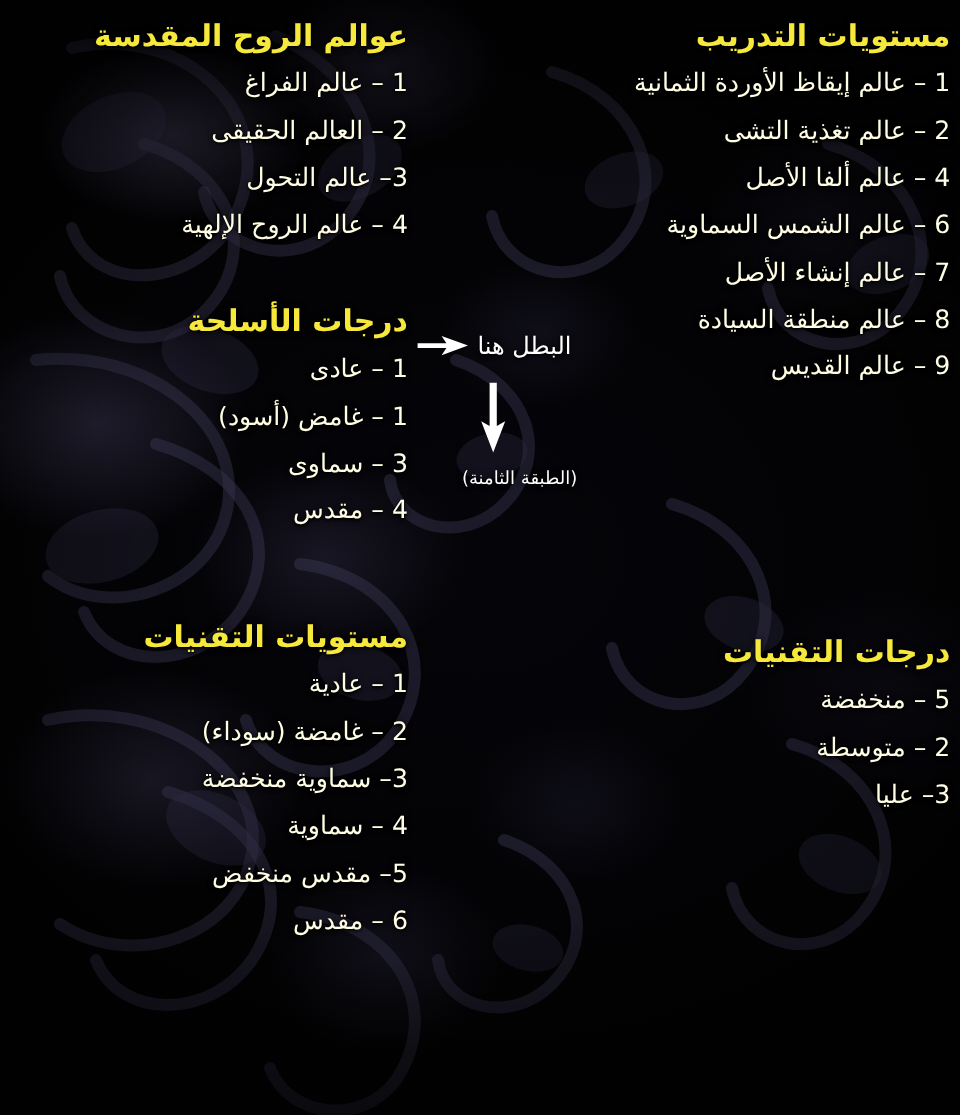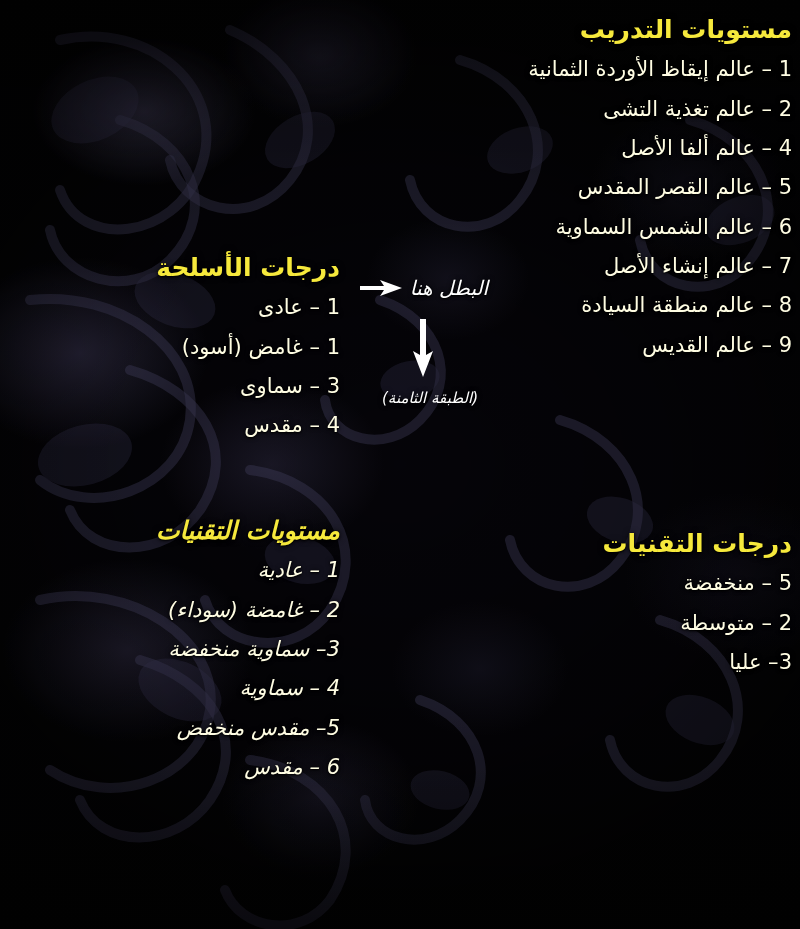--- a/index.html
+++ b/index.html
@@ -69,30 +69,29 @@
   }
   .list { margin: 0 0 16px 0; }
 
   
   #block-training  { position: absolute; top: 14px;  right: 8px; width: 392px; }
   #block-tech-deg  { position: absolute; top: 528px; right: 8px; width: 392px; }
 
   
   #block-holy      { position: absolute; top: 14px;  left: 10px; width: 330px; }
   #block-weapons   { position: absolute; top: 252px; left: 10px; width: 330px; }
-  #block-tech-lvl  { position: absolute; top: 515px; left: 10px; width: 330px; font-style: italic; }
+  #block-tech-lvl  { position: absolute; top: 515px; left: 10px; width: 330px; }
 
   
   #hero-marker {
     position: absolute;
     top: 275px;
-    left: 338px;
+    left: 326px;
     width: 170px;
-    text-align: left;
-    font-style: italic;
+    text-align: center;
   }
   #hero-marker .hero-label {
     color: #ffffff;
     font-size: 20px;
     line-height: 1.3;
     text-shadow: 0 0 5px rgba(0,0,0,0.95), 0 1px 2px rgba(0,0,0,1);
     white-space: nowrap;
   }
   .arrow-row {
     display: flex;
@@ -159,37 +158,45 @@
   <div id="vignette"></div>
 
   <div id="content">
 
     <section id="block-training">
       <h2 class="heading">مستويات التدريب</h2>
       <div class="list">
         <p class="item">1 – عالم إيقاظ الأوردة الثمانية</p>
         <p class="item">2 – عالم تغذية التشى</p>
         <p class="item">4 – عالم ألفا الأصل</p>
-        <p class="item">5 – عالم القصر المقدس</p>
         <p class="item">6 – عالم الشمس السماوية</p>
         <p class="item">7 – عالم إنشاء الأصل</p>
         <p class="item">8 – عالم منطقة السيادة</p>
         <p class="item">9 – عالم القديس</p>
       </div>
     </section>
 
     <section id="block-tech-deg">
       <h2 class="heading">درجات التقنيات</h2>
       <div class="list">
         <p class="item">5 – منخفضة</p>
         <p class="item">2 – متوسطة</p>
         <p class="item">3– عليا</p>
       </div>
     </section>
 
+    <section id="block-holy">
+      <h2 class="heading">عوالم الروح المقدسة</h2>
+      <div class="list">
+        <p class="item">1 – عالم الفراغ</p>
+        <p class="item">2 – العالم الحقيقى</p>
+        <p class="item">3– عالم التحول</p>
+        <p class="item">4 – عالم الروح الإلهية</p>
+      </div>
+    </section>
 
     <section id="block-weapons">
       <h2 class="heading">درجات الأسلحة</h2>
       <div class="list">
         <p class="item">1 – عادى</p>
         <p class="item">1 – غامض (أسود)</p>
         <p class="item">3 – سماوى</p>
         <p class="item">4 – مقدس</p>
       </div>
     </section>

